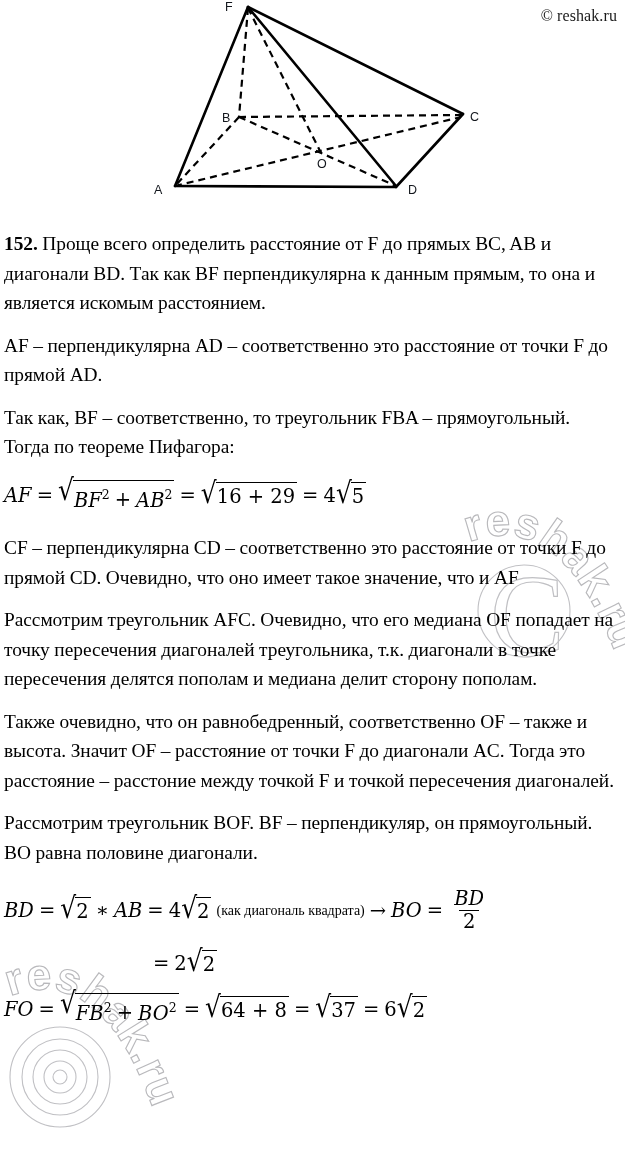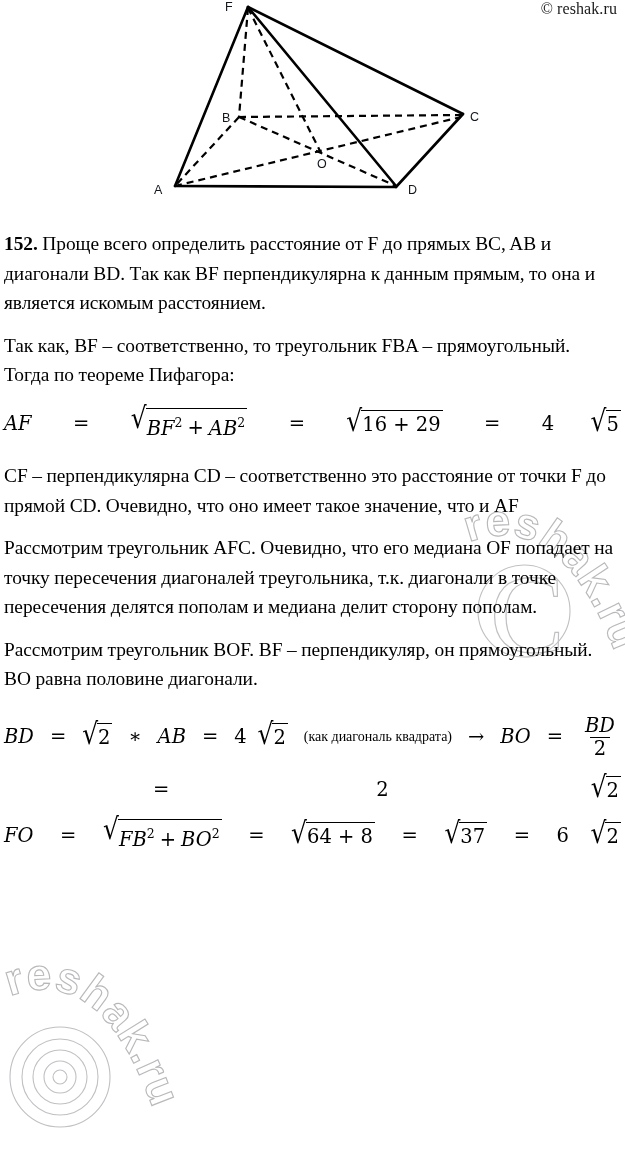--- a/index.html
+++ b/index.html
@@ -13,21 +13,21 @@
     height: 1173px;
     position: relative;
     overflow: hidden;
     font-family: "Liberation Serif", "DejaVu Serif", serif;
     color: #000000;
   }
 
   
   .page-credit {
     position: absolute;
-    top: 0;
+    top: 7px;
     right: 8px;
     font-family: "Liberation Serif", "DejaVu Serif", serif;
     font-size: 16px;
     color: #1a1a1a;
     white-space: nowrap;
     letter-spacing: .1px;
   }
 
   
   .figure-wrap {
@@ -67,21 +67,20 @@
   .math {
     font-family: "DejaVu Serif", "Liberation Serif", serif;
     font-size: 19.5px;
     line-height: 30px;
     margin: 0 0 13px 0;
     padding: 0 4px;
     white-space: nowrap;
     display: flex;
     align-items: center;
     flex-wrap: nowrap;
-    justify-content: space-between;
   }
   .math.m1 { margin-top: 18px; margin-bottom: 20px; }
   .math.m2 { margin-top: 22px; }
   .math.m3 { margin-top: 16px; }
   .math.m4 { margin-top: 14px; }
   .mvar { font-style: italic; font-family: "DejaVu Serif", serif; }
   .mop  { font-style: normal; padding: 0 5px; }
   .mnum { font-style: normal; }
 
   
@@ -195,20 +194,21 @@
     <circle class="wm-ring" cx="62" cy="112" r="27"></circle>
     <circle class="wm-ring" cx="62" cy="112" r="16"></circle>
     <circle class="wm-ring" cx="62" cy="112" r="7"></circle>
   </svg>
 </div>
 
 <div class="content">
 
   <p class="para first"><span class="pnum">152.</span> <span>Проще всего определить расстояние от F до прямых BC, AB и диагонали BD. Так как BF перпендикулярна к данным прямым, то она и является искомым расстоянием.</span></p>
 
+  <p class="para">AF – перпендикулярна AD – соответственно это расстояние от точки F до прямой AD.</p>
 
   <p class="para">Так как, BF – соответственно, то треугольник FBA – прямоугольный. Тогда по теореме Пифагора:</p>
 
   <div class="math m1">
     <span class="mvar">AF</span>
     <span class="mop">=</span>
     <span class="rad">
       <span class="sign">√</span>
       <span class="body"><span class="mvar">BF</span><span class="sup">2</span><span class="mop">+</span><span class="mvar">AB</span><span class="sup">2</span></span>
     </span>
@@ -222,20 +222,21 @@
     <span class="rad">
       <span class="sign">√</span>
       <span class="body mnum">5</span>
     </span>
   </div>
 
   <p class="para"> CF – перпендикулярна CD – соответственно это расстояние от точки F до прямой CD. Очевидно, что оно имеет такое значение, что и AF</p>
 
   <p class="para">Рассмотрим треугольник AFC. Очевидно, что его медиана OF попадает на точку пересечения диагоналей треугольника, т.к. диагонали в точке пересечения делятся пополам и медиана делит сторону пополам.</p>
 
+  <p class="para">Также очевидно, что он равнобедренный, соответственно OF – также и высота. Значит OF – расстояние от точки F до диагонали AC. Тогда это расстояние – расстоние между точкой F и точкой пересечения диагоналей.</p>
 
   <p class="para">Рассмотрим треугольник BOF. BF – перпендикуляр, он прямоугольный. BO равна половине диагонали.</p>
 
   <div class="math m2">
     <span class="mvar">BD</span>
     <span class="mop">=</span>
     <span class="rad">
       <span class="sign">√</span>
       <span class="body mnum">2</span>
     </span>

